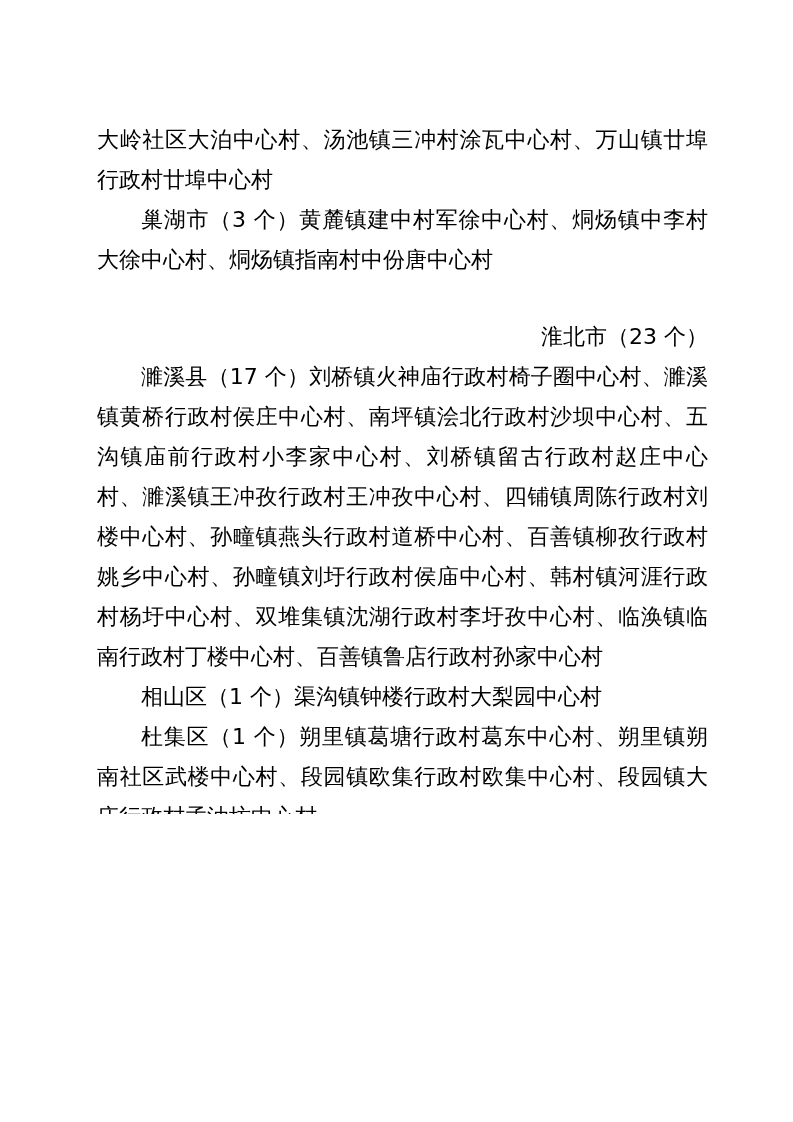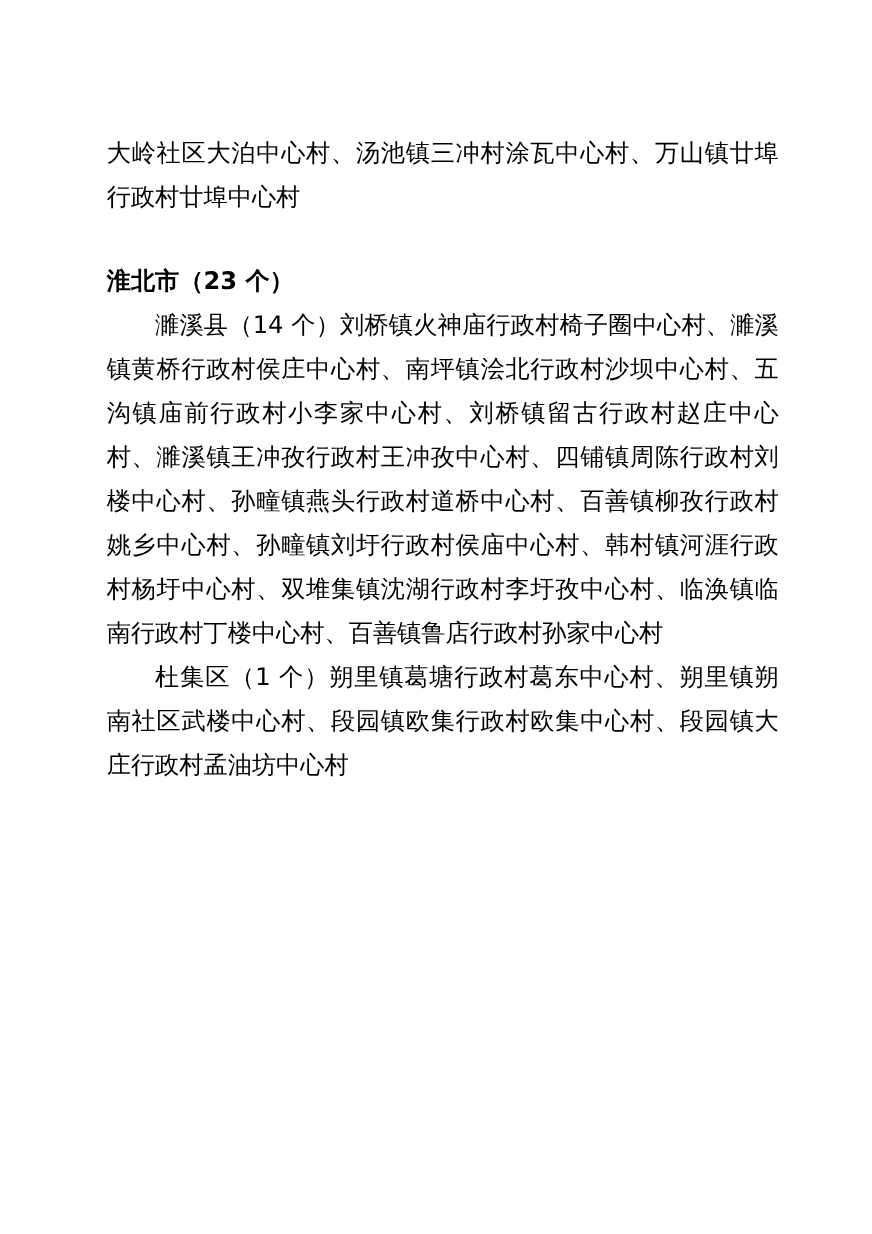--- a/index.html
+++ b/index.html
@@ -23,22 +23,22 @@
     line-height: 40px;
     text-align: justify;
     text-justify: inter-ideograph;
     letter-spacing: 0px;
     font-weight: 500;
   }
   .para { margin: 0; }
   .para.indent { text-indent: 2em; }
   .section-heading {
     font-size: 22px;
-    font-weight: 700;
-    text-align: left;
+    font-weight: 400;
+    text-align: right;
     line-height: 40px;
     margin-top: 37px;
     text-indent: 0;
   }
   .page-footer {
     position: absolute;
     top: 1010px;
     left: 560px;
     width: 140px;
     text-align: center;
@@ -50,25 +50,27 @@
 </style>
 </head>
 <body>
 
 <div class="page">
 
   <div class="doc-body">
 
     <p class="para">大岭社区大泊中心村、汤池镇三冲村涂瓦中心村、万山镇廿埠行政村廿埠中心村</p>
 
+    <p class="para indent">巢湖市（3 个）黄麓镇建中村军徐中心村、烔炀镇中李村大徐中心村、烔炀镇指南村中份唐中心村</p>
 
     <h2 class="section-heading">淮北市（23 个）</h2>
 
-    <p class="para indent">濉溪县（14 个）刘桥镇火神庙行政村椅子圈中心村、濉溪镇黄桥行政村侯庄中心村、南坪镇浍北行政村沙坝中心村、五沟镇庙前行政村小李家中心村、刘桥镇留古行政村赵庄中心村、濉溪镇王冲孜行政村王冲孜中心村、四铺镇周陈行政村刘楼中心村、孙疃镇燕头行政村道桥中心村、百善镇柳孜行政村姚乡中心村、孙疃镇刘圩行政村侯庙中心村、韩村镇河涯行政村杨圩中心村、双堆集镇沈湖行政村李圩孜中心村、临涣镇临南行政村丁楼中心村、百善镇鲁店行政村孙家中心村</p>
+    <p class="para indent">濉溪县（17 个）刘桥镇火神庙行政村椅子圈中心村、濉溪镇黄桥行政村侯庄中心村、南坪镇浍北行政村沙坝中心村、五沟镇庙前行政村小李家中心村、刘桥镇留古行政村赵庄中心村、濉溪镇王冲孜行政村王冲孜中心村、四铺镇周陈行政村刘楼中心村、孙疃镇燕头行政村道桥中心村、百善镇柳孜行政村姚乡中心村、孙疃镇刘圩行政村侯庙中心村、韩村镇河涯行政村杨圩中心村、双堆集镇沈湖行政村李圩孜中心村、临涣镇临南行政村丁楼中心村、百善镇鲁店行政村孙家中心村</p>
 
+    <p class="para indent">相山区（1 个）渠沟镇钟楼行政村大梨园中心村</p>
 
     <p class="para indent">杜集区（1 个）朔里镇葛塘行政村葛东中心村、朔里镇朔南社区武楼中心村、段园镇欧集行政村欧集中心村、段园镇大庄行政村孟油坊中心村</p>
 
 
   </div>
 
   <div class="page-footer">— 3 —</div>
 
 </div>
 

